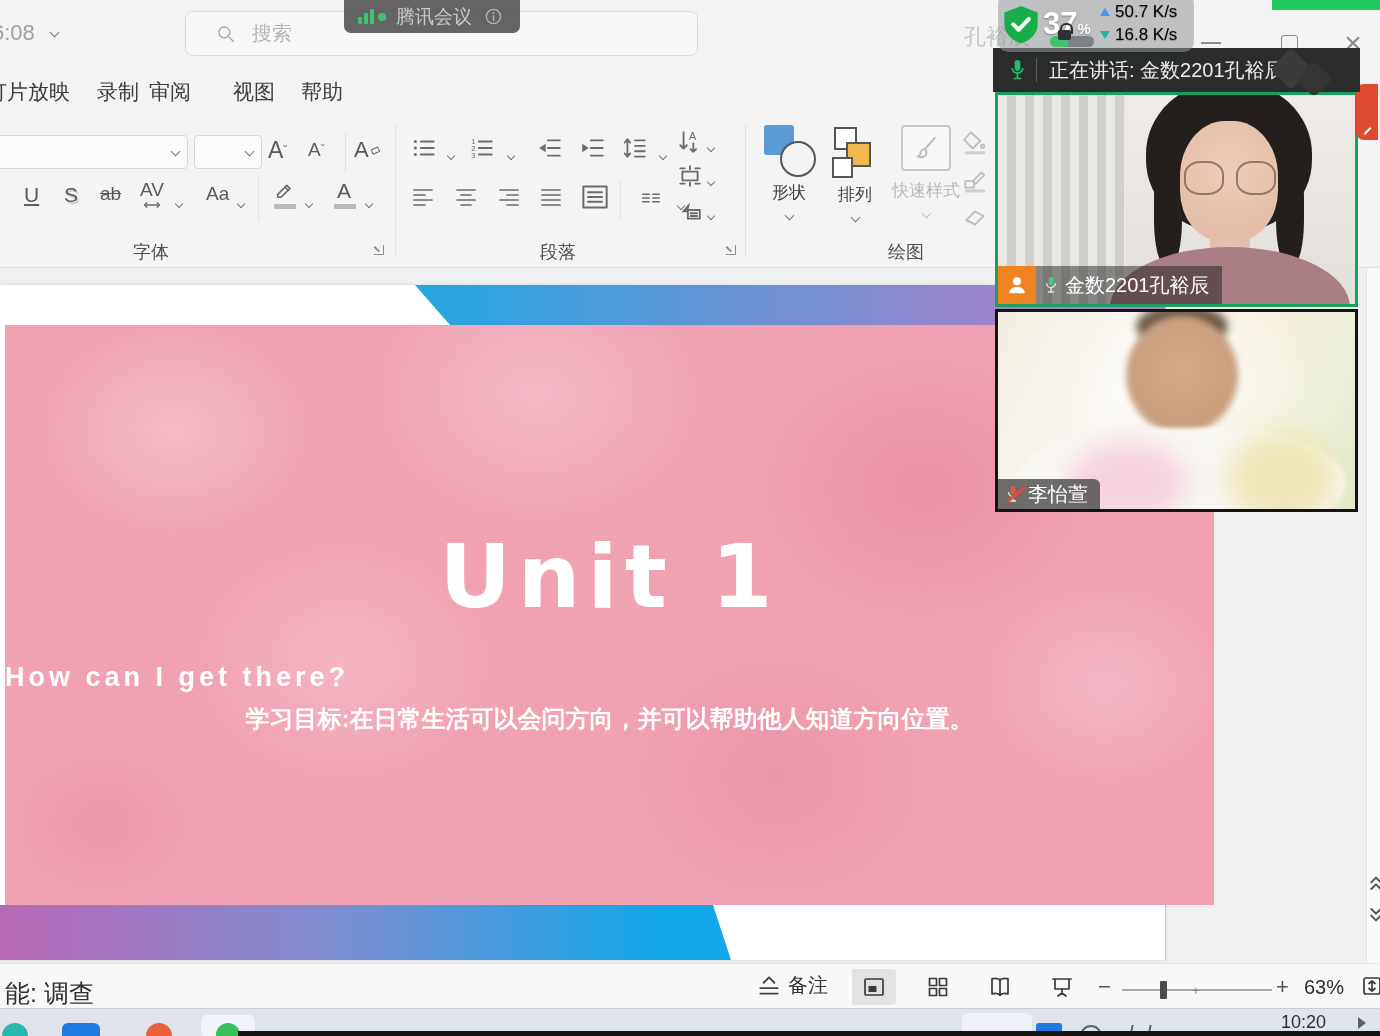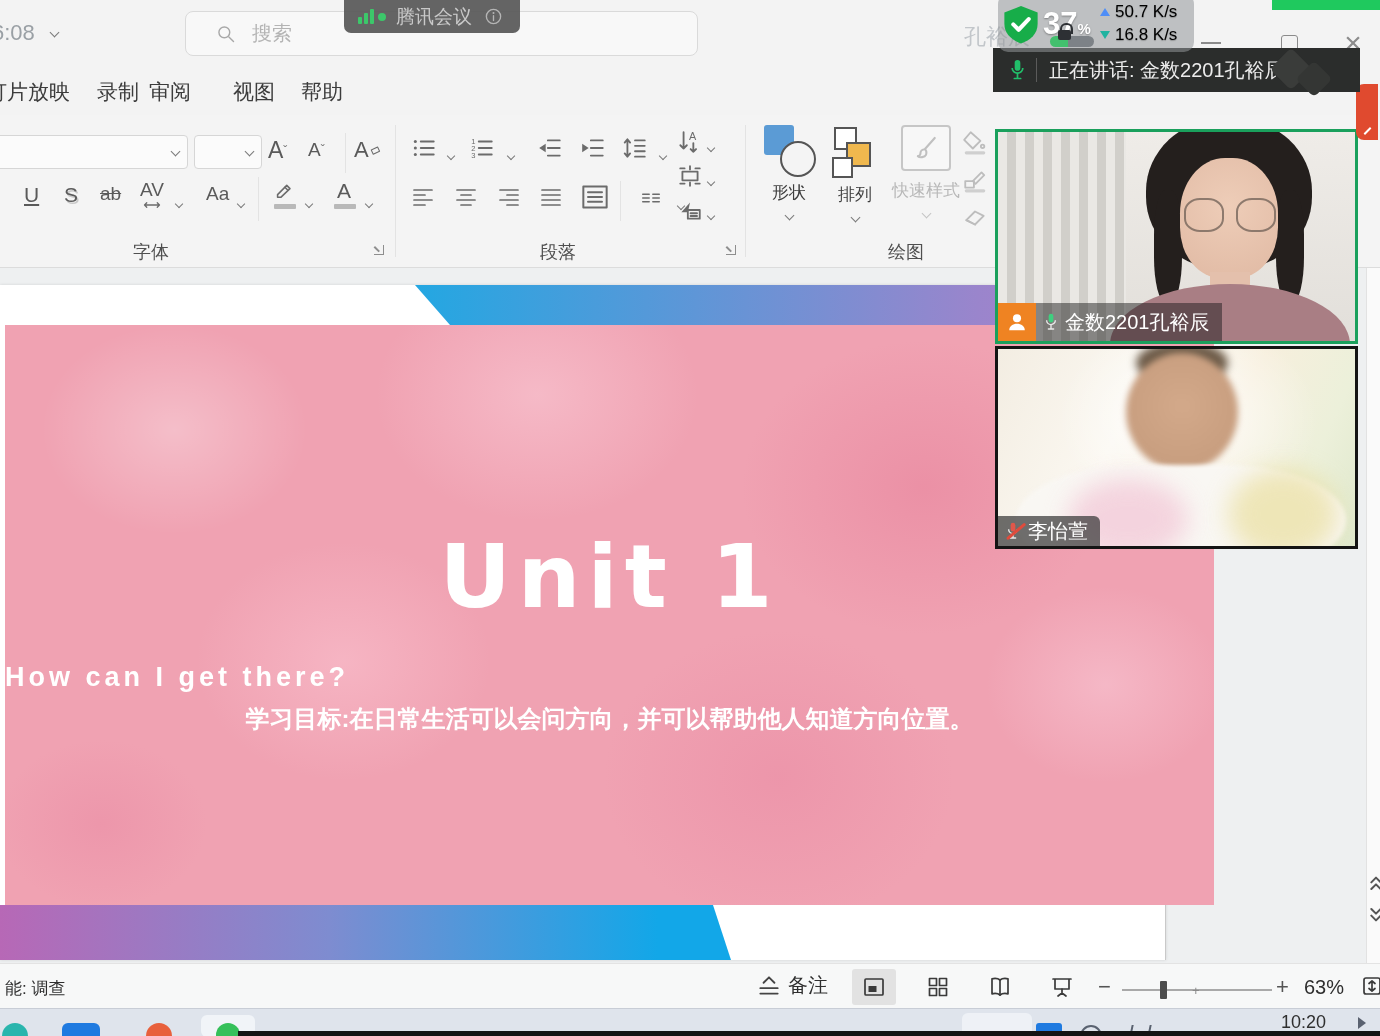--- a/index.html
+++ b/index.html
@@ -75,21 +75,21 @@
   .scrollCol{left:1366px;top:0;width:14px;height:695px;background:#fafafa;border-left:1px solid #e2e2e2;}
   
   .meetWrap{left:993px;top:48px;width:369px;height:465px;z-index:50;}
   .speakBar{left:0;top:0;width:367px;height:44px;background:#2b2d2c;display:flex;align-items:center;z-index:5;}
   .speakBar .div{width:1px;height:24px;background:#5b5b5b;margin:0 12px 0 10px;}
   .speakText{color:#ececec;font-size:20px;}
   .deco1{left:283px;top:6px;width:30px;height:30px;background:#3a3c3a;transform:rotate(45deg);border-radius:5px;z-index:6;}
   .deco2{left:308px;top:18px;width:26px;height:26px;background:#343634;transform:rotate(45deg);border-radius:5px;z-index:6;}
   .redTab{left:363px;top:36px;width:22px;height:56px;background:#e04a2f;border-radius:8px 0 0 8px;z-index:3;}
   .redTab:after{content:"";position:absolute;left:7px;bottom:8px;width:9px;height:2px;background:#fff;transform:rotate(-45deg);}
-  .vid{left:2px;width:363px;overflow:hidden;background:#d946ef;margin-top:37px;}
+  .vid{left:2px;width:363px;overflow:hidden;background:#d946ef;}
   .vid1{top:44px;height:215px;border:3px solid #1aa05c;box-sizing:border-box;}
   .vid2{top:261px;height:203px;border:3px solid #141414;box-sizing:border-box;}
   .v1wall{position:absolute;inset:0;background:linear-gradient(180deg,#efece8,#e2dfda);}
   .v1curtain{position:absolute;left:0;top:0;width:128px;height:100%;background:repeating-linear-gradient(90deg,#eae8e4 0 9px,#d1cfca 9px 18px);}
   .v1hair{position:absolute;left:148px;top:-14px;width:166px;height:152px;background:#241f1d;border-radius:48%;}
   .v1side{position:absolute;width:28px;height:112px;background:#241f1d;border-radius:40%;}
   .v1face{position:absolute;left:182px;top:26px;width:98px;height:120px;background:radial-gradient(circle at 50% 40%,#eecdb8,#e0b9a3);border-radius:46% 46% 42% 42%;}
   .v1glass{position:absolute;top:66px;width:36px;height:30px;border:2px solid rgba(110,95,85,.75);border-radius:40%;}
   .v1neck{position:absolute;left:212px;top:140px;width:40px;height:26px;background:#e4c0ac;}
   .v1shirt{position:absolute;left:112px;top:152px;width:240px;height:70px;background:#a97e84;border-radius:55% 55% 0 0/95% 95% 0 0;}
@@ -100,21 +100,21 @@
   .v2bg{position:absolute;inset:0;background:linear-gradient(115deg,#f3ede2,#fbf8f1 35%,#f7efdd 60%,#ecf0da 82%,#dfe8cc);}
   .v2glow{position:absolute;left:60px;top:-30px;width:260px;height:200px;background:radial-gradient(closest-side,rgba(255,255,255,.9),transparent);}
   .v2head{position:absolute;left:128px;top:4px;width:112px;height:118px;background:radial-gradient(circle at 50% 45%,#d3a98a,#c3997a);border-radius:50%;filter:blur(3px);}
   .v2hair{position:absolute;left:138px;top:-8px;width:92px;height:44px;background:#6f5d4a;border-radius:50%;filter:blur(4px);}
   .v2jacket{position:absolute;left:18px;top:116px;width:330px;height:110px;background:#f9f7f3;border-radius:48%/65%;filter:blur(2px);}
   .v2tintp{position:absolute;left:70px;top:130px;width:120px;height:80px;background:#f3cbd9;border-radius:50%;filter:blur(12px);opacity:.8;}
   .v2tinty{position:absolute;left:230px;top:120px;width:110px;height:90px;background:#eadf9f;border-radius:50%;filter:blur(12px);opacity:.7;}
   .micSlash{position:absolute;left:-2px;top:10px;width:24px;height:2.6px;background:#e04b3c;transform:rotate(-40deg);border-radius:2px;}
   
   .statusBar{left:0;top:963px;width:1380px;height:45px;background:#f7f8f8;border-top:1px solid #e3e3e3;z-index:8;}
-  .sbLeft{left:5px;top:13px;font-size:17px;color:#2f2f2f;}
+  .sbLeft{left:5px;top:13px;font-size:25px;color:#2f2f2f;}
   .viewBtn{top:5px;width:44px;height:36px;display:flex;align-items:center;justify-content:center;border-radius:3px;}
   .viewBtn.sel{background:#e2e2e2;}
   .zoomTrack{left:1122px;top:25px;width:150px;height:2px;background:#a9a9a9;}
   .zoomThumb{left:1160px;top:17px;width:7px;height:18px;background:#4c4c4c;border-radius:1px;}
   .zoomTick{left:1192px;top:19px;color:#8a8a8a;font-size:13px;}
   .zoomMark{font-size:22px;color:#555;}
   .zoomPct{left:1304px;top:12px;font-size:20px;color:#2f2f2f;}
   .taskbar{left:0;top:1008px;width:1380px;height:28px;background:#dfe4ec;border-top:1px solid #c8cdd6;z-index:8;}
   .tbDark{left:238px;top:1031px;width:1142px;height:5px;background:#141414;z-index:9;}
   .tbClock{left:1281px;top:3px;font-size:18px;color:#2f2f2f;}

